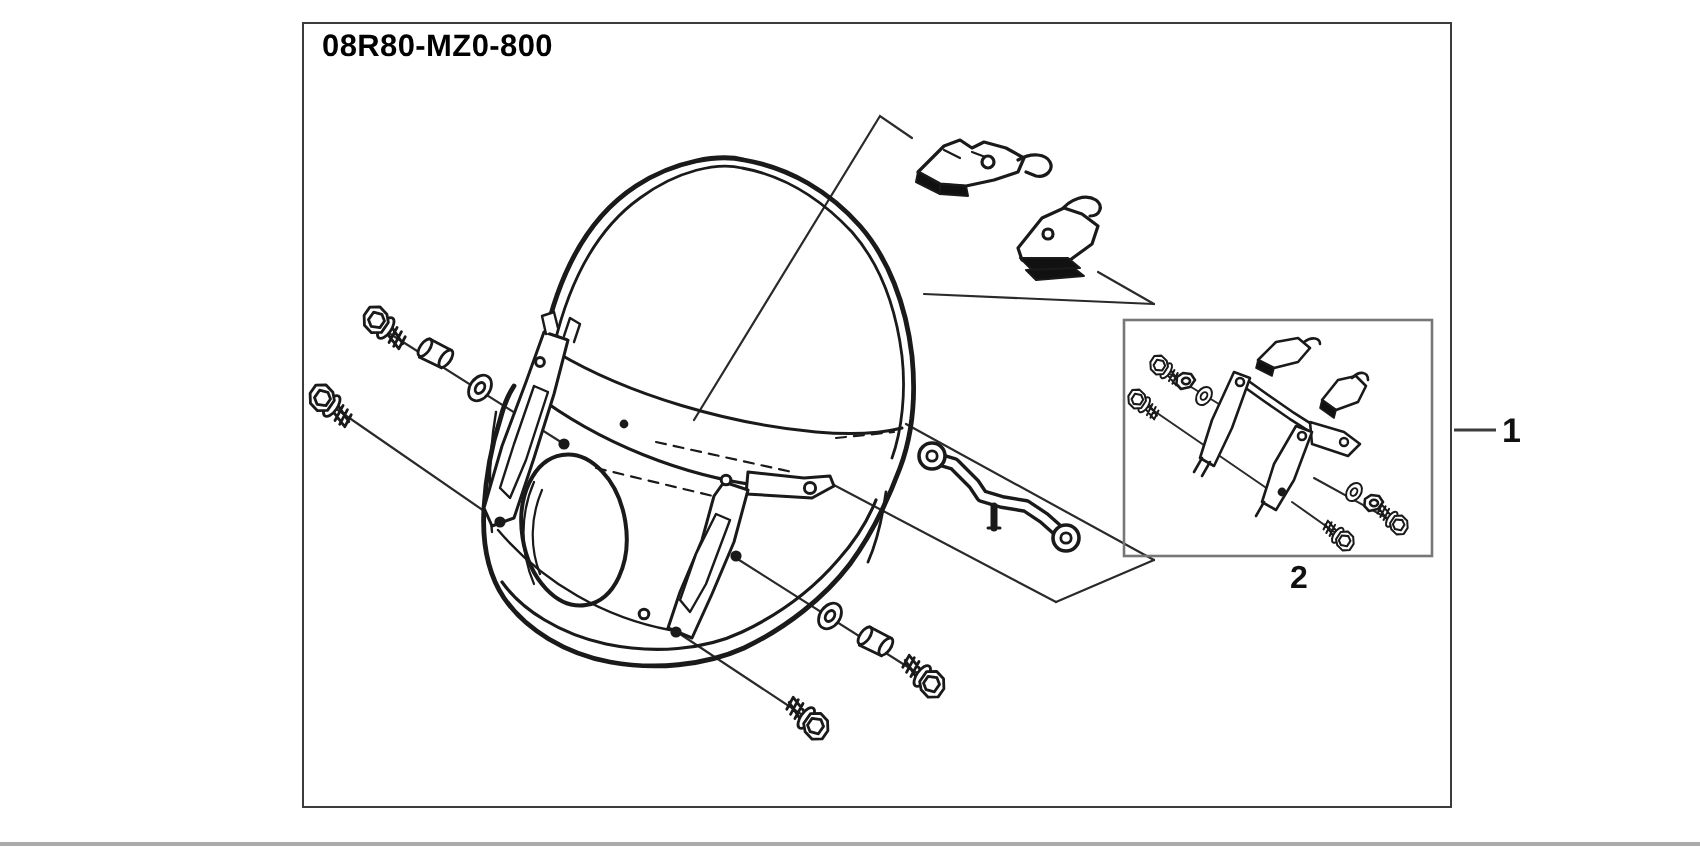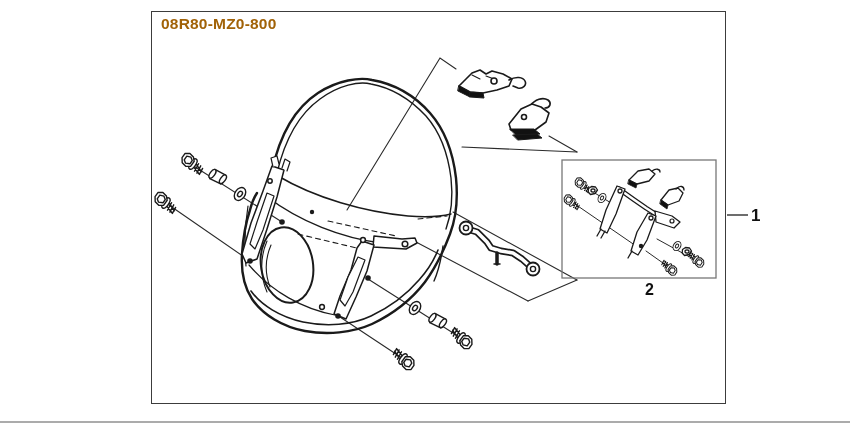--- a/index.html
+++ b/index.html
@@ -7,21 +7,21 @@
     width:850px;height:428px;position:relative;overflow:hidden;
     background:#ffffff;
     font-family:"Liberation Sans", sans-serif;
   }
   .frame{
     position:absolute;left:151px;top:11px;width:573px;height:391px;
     border:1.5px solid #3c3c3c;background:transparent;box-sizing:content-box;
   }
   .title{
     position:absolute;left:161px;top:15px;
-    font-size:15.5px;font-weight:bold;color:#a16207;letter-spacing:.2px;
+    font-size:15.5px;font-weight:bold;color:#000000;letter-spacing:.2px;
     white-space:nowrap;
   }
   .callout{
     position:absolute;font-weight:bold;color:#111;cursor:pointer;
   }
   .callout-1{left:751px;top:206px;font-size:17px;}
   .callout-2{left:645px;top:281px;font-size:16px;}
   .bottom-divider{
     position:absolute;left:0;top:421px;width:850px;height:2px;background:#ababab;
   }

